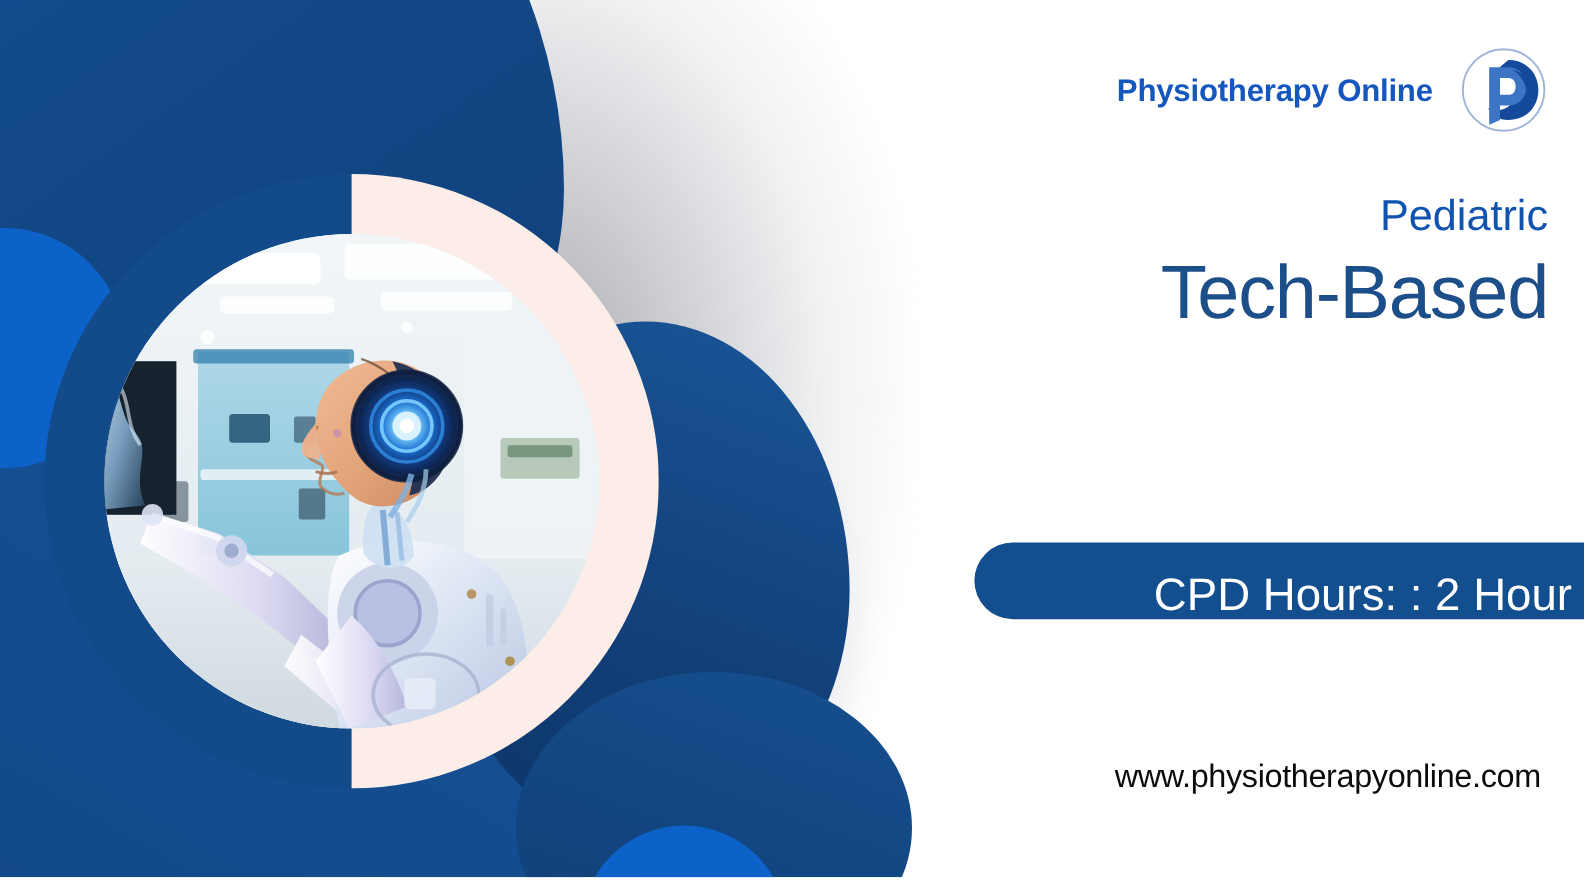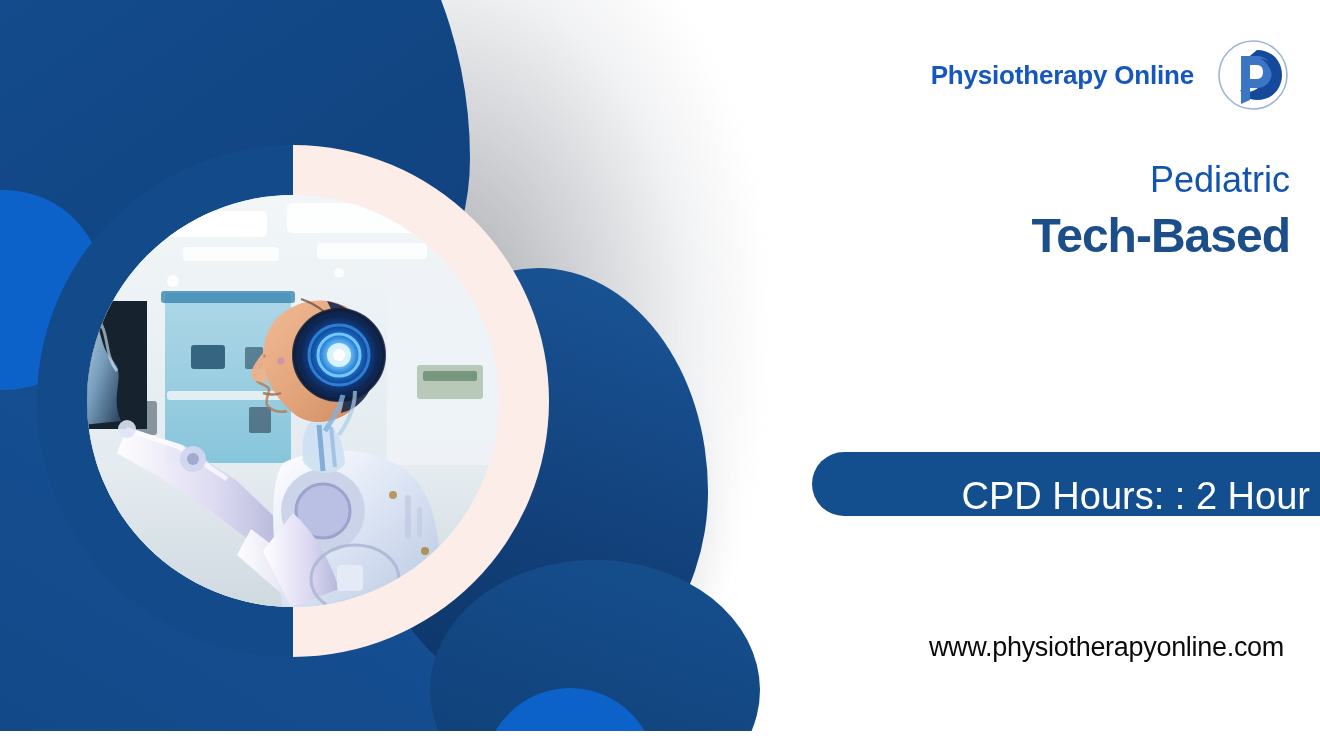--- a/index.html
+++ b/index.html
@@ -174,22 +174,22 @@
     line-height: 1.05;
     white-space: nowrap;
   }
 
   .headline {
     position: absolute;
     right: 30px;
     top: 210px;
     text-align: right;
     color: #1C4E89;
-    font-size: 48px;
-    font-weight: bold;
+    font-size: 63px;
+    font-weight: normal;
     line-height: 1.08;
     letter-spacing: -1px;
     white-space: nowrap;
   }
 
   .cpd-badge {
     position: absolute;
     left: 812px;
     top: 452px;
     width: 520px;

